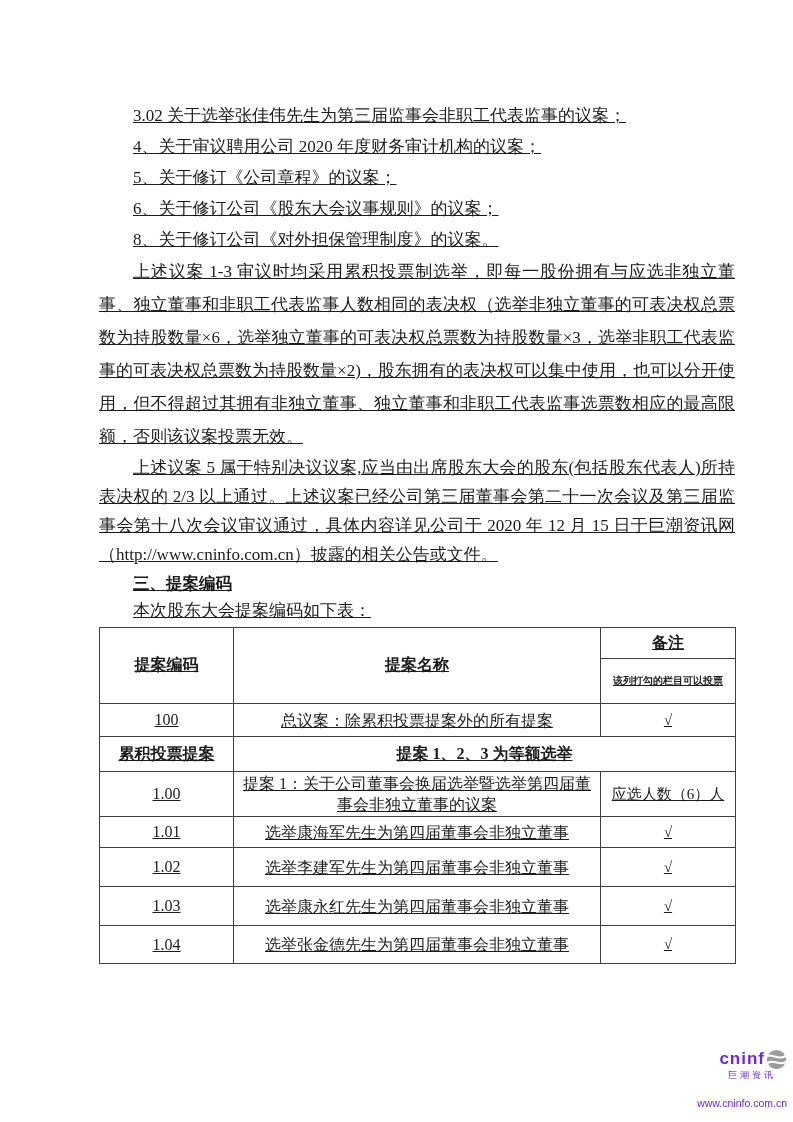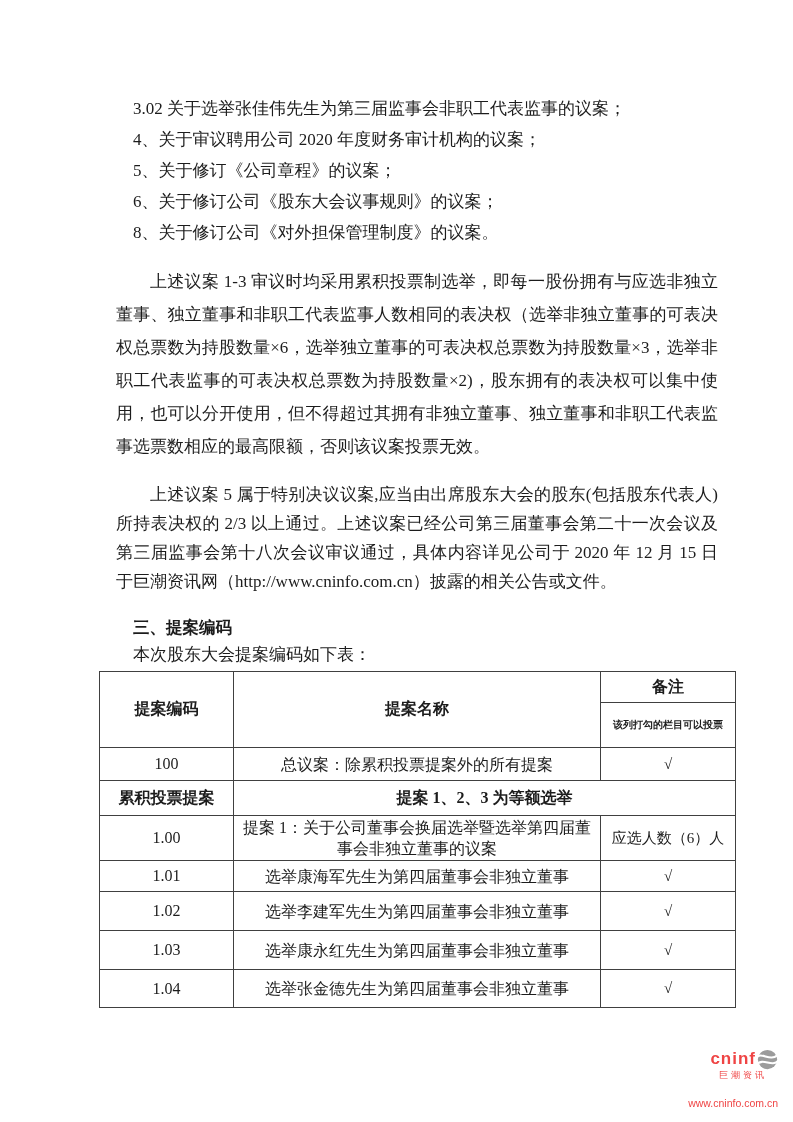--- a/index.html
+++ b/index.html
@@ -7,32 +7,33 @@
     position:relative;
     width:793px;height:1122px;
     background:#fff;
     margin:0 auto;
     font-family:"Liberation Serif","DejaVu Serif",serif;
     color:#1c1c1c;
     overflow:hidden;
   }
   .content{
     position:absolute;
-    left:99px;top:93px;
+    left:99px;top:100px;
     width:636px;
     font-size:17px;
+    text-decoration:underline;
   }
   .list-item{
     height:31px;
     line-height:31px;
     padding-left:34px;
     white-space:nowrap;
   }
   .para{
-    margin:17px;
+    margin:0;
     text-align:justify;
     text-indent:34px;
   }
   .para-1{line-height:33px;}
   .para-2{line-height:29px;}
   .section-heading{
     font-weight:bold;
     line-height:28px;
     padding-left:34px;
     font-family:"Liberation Sans","DejaVu Sans",sans-serif;
@@ -60,23 +61,23 @@
   td.remark{text-align:center;font-size:15px;}
   td.sub-remark{
     text-align:center;
     font-weight:bold;
     font-size:10px;
     line-height:20px;
     padding:1px 2px;
   }
   .footer-logo{
     position:absolute;
-    right:15px;bottom:12px;
+    right:6px;bottom:12px;
     text-align:right;
-    color:#ef4444;
+    color:#6d28d9;
     font-family:"Liberation Sans","DejaVu Sans",sans-serif;
     line-height:1.1;
   }
   .logo-row{
     display:flex;
     align-items:center;
     justify-content:flex-end;
     gap:1px;
   }
   .logo-word{

